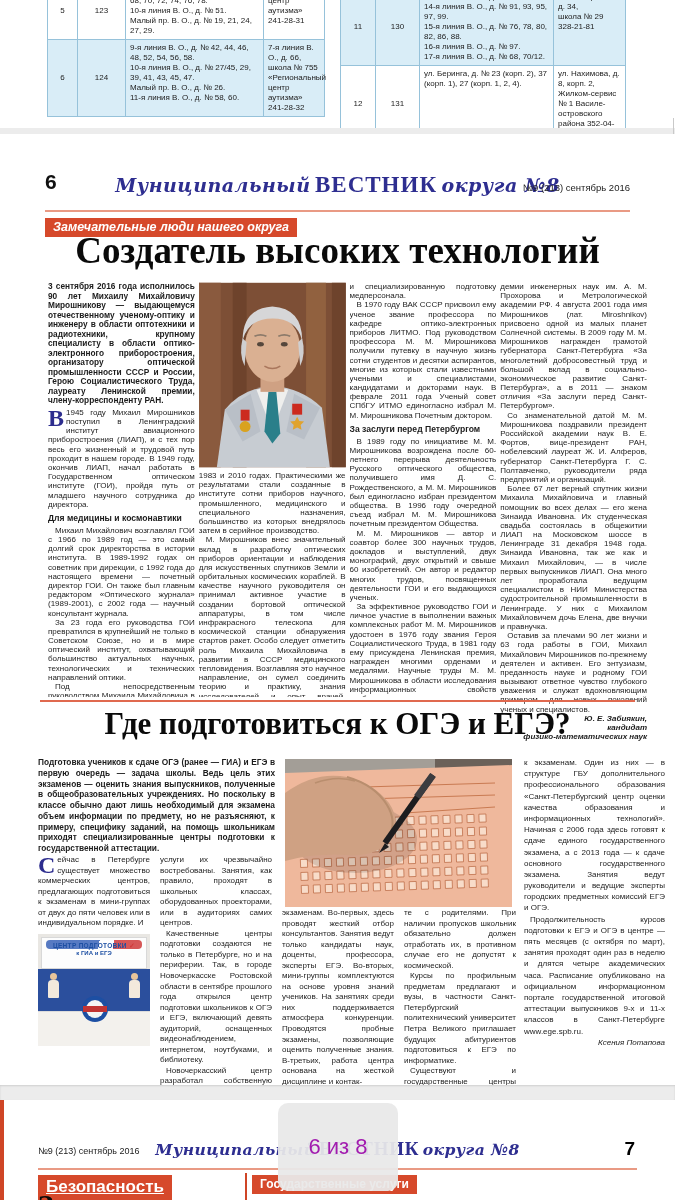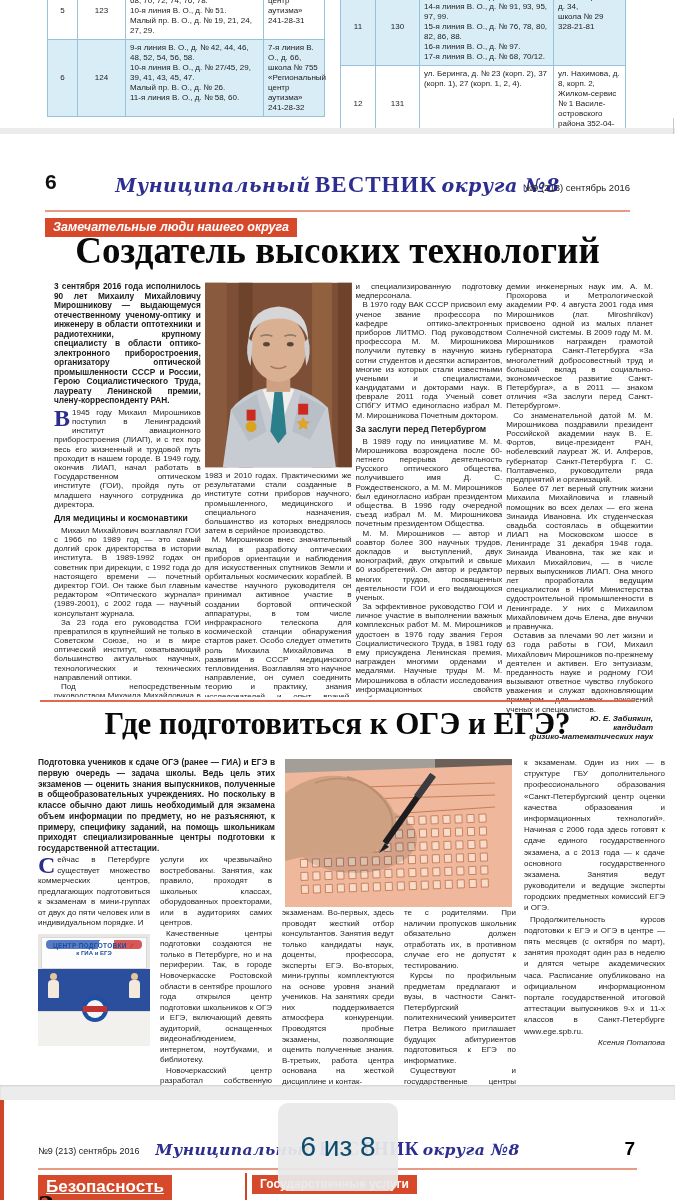--- a/index.html
+++ b/index.html
@@ -34,21 +34,21 @@
   .rule{position:absolute;height:2px;background:#e99a84;}
   .rule1{left:45px;right:45px;top:76px;}
   .red-label{position:absolute;background:#d6492b;color:#fff;font-weight:bold;font-size:12.5px;padding:2px 8px 3px;}
   .lbl1{left:45px;top:84px;font-style:italic;}
   .headline{position:absolute;left:0;right:0;text-align:center;font-family:"Liberation Serif",serif;font-weight:bold;color:#0a0a0a;}
   .hl1{top:95px;font-size:37px;}
   .hl2{top:572px;font-size:31px;}
   .rule2{left:40px;right:40px;top:566px;background:#e0694f;}
 
   
-  .article1{position:absolute;left:54px;top:148px;width:599px;height:415px;display:flex;gap:4px;}
+  .article1{position:absolute;left:48px;top:148px;width:599px;height:415px;display:flex;gap:4px;}
   .a1col{flex:1 1 0;overflow:hidden;font-size:8px;line-height:1.15;text-align:justify;color:#1c1c1c;}
   .a1col.last{overflow:visible;}
   .a1col p{margin:0;text-indent:7px;}
   .a1col p.noind{text-indent:0;}
   .lead{font-weight:bold;font-size:8.3px;text-indent:0 !important;margin-bottom:2px !important;}
   .subhead{font-weight:bold;font-size:8.6px;margin:5px 0 2px !important;text-indent:0 !important;text-align:left;}
   .dropcap{float:left;font-family:"Liberation Serif",serif;font-weight:bold;font-size:24px;line-height:19px;color:#2d2d8e;margin:1px 2px 0 0;}
   .photo1{width:100%;height:186px;margin-bottom:3px;display:block;}
   .byline1{font-weight:bold;font-style:italic;text-align:right;white-space:pre-line;margin-top:2px;text-indent:0 !important;}
 
@@ -88,21 +88,21 @@
   .iss7{left:38px;top:46px;font-size:9px;}
   .p7-num{position:absolute;right:40px;top:38px;font-size:19px;font-weight:bold;}
   .rule7{left:38px;right:38px;top:68px;}
   .lbl-safety{left:38px;top:75px;font-size:17px;text-decoration:underline;}
   .lbl-services{left:252px;top:75px;font-size:12px;}
   .divider7{position:absolute;left:245px;top:73px;width:2px;height:27px;background:#cf4526;}
   .headline7{position:absolute;left:38px;top:88px;font-family:"Liberation Serif",serif;font-weight:bold;font-size:30px;color:#0a0a0a;}
 
   
   .page-indicator{position:absolute;left:278px;top:1103px;width:120px;height:88px;background:rgba(233,233,233,.94);
-    border-radius:10px;display:flex;align-items:center;justify-content:center;font-size:28px;color:#0c4a6e;z-index:20;}
+    border-radius:10px;display:flex;align-items:center;justify-content:center;font-size:22px;color:#a21caf;z-index:20;}
 </style>
 </head>
 <body>
 
 <div class="viewer">
 
   <section class="table-page">
     <div class="ttable left" style="top:-18px;left:47px;width:278px;">
       <div class="trow">
         <div class="tc num">5</div>
@@ -366,21 +366,21 @@
 
       <div class="a2blk colB">
         <p class="noind">услуги их чрезвычайно востребованы. Занятия, как правило, проходят в школьных классах, оборудованных проекторами, или в аудиториях самих центров.</p>
         <p>Качественные центры подготовки создаются не только в Петербурге, но и на периферии. Так, в городе Новочеркасске Ростовской области в сентябре прошлого года открылся центр подготовки школьников к ОГЭ и ЕГЭ, включающий девять аудиторий, оснащенных видеонаблюдением, интернетом, ноутбуками, и библиотеку.</p>
         <p>Новочеркасский центр разработал собственную концепцию подготовки к итоговым</p>
       </div>
       <div class="a2blk colC">
         <p class="noind">экзаменам. Во-первых, здесь проводят жесткий отбор консультантов. Занятия ведут только кандидаты наук, доценты, профессора, эксперты ЕГЭ. Во-вторых, мини-группы комплектуются на основе уровня знаний учеников. На занятиях среди них поддерживается атмосфера конкуренции. Проводятся пробные экзамены, позволяющие оценить полученные знания. В-третьих, работа центра основана на жесткой дисциплине и контак-</p>
       </div>
       <div class="a2blk colD">
-        <p class="noind">те с родителями. При наличии пропусков школьник обязательно должен отработать их, в противном случае его не допустят к тестированию.</p>
+        <p class="noind">те с родителями. При наличии пропусков школьник обязательно должен отработать их, в противном случае его не допустят к космической.</p>
         <p>Курсы по профильным предметам предлагают и вузы, в частности Санкт-Петербургский политехнический университет Петра Великого приглашает будущих абитуриентов подготовиться к ЕГЭ по информатике.</p>
         <p>Существуют и государственные центры подготовки</p>
       </div>
     </div>
   </section>
 
   <div class="page-gap gap2"></div>
 
   <section class="page7">
     <div class="red-strip"></div>

